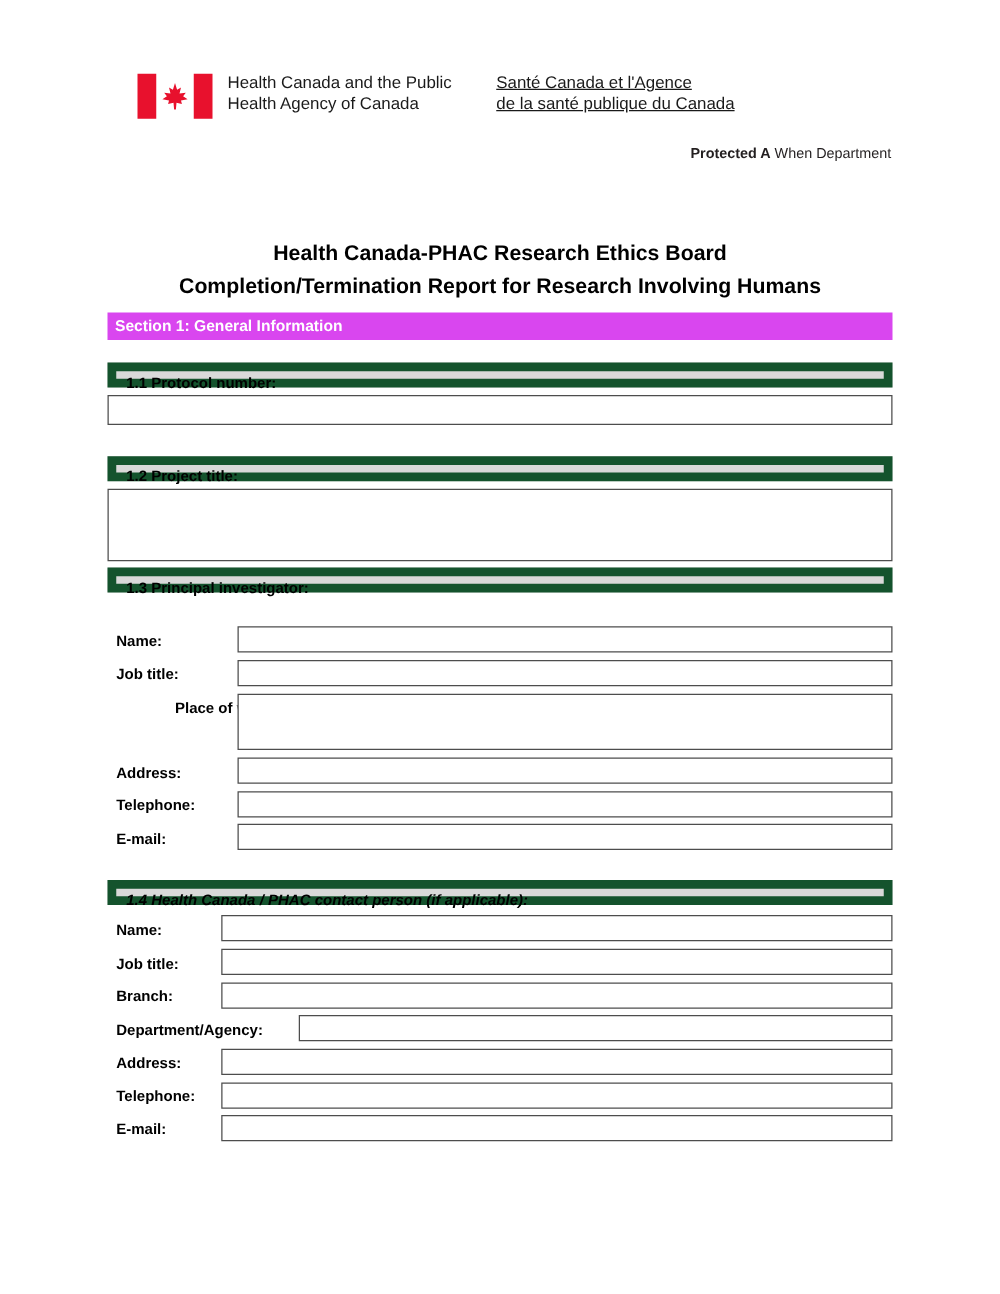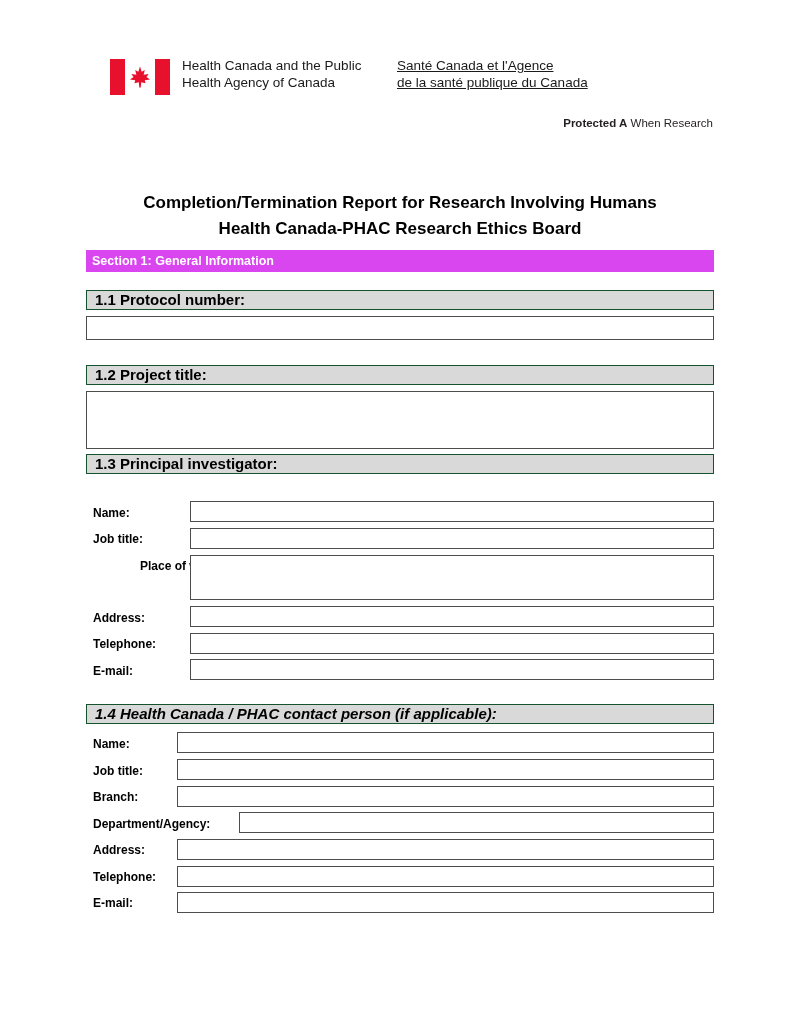--- a/index.html
+++ b/index.html
@@ -103,24 +103,24 @@
     box-sizing: border-box;
   }
 
   
   .sub-head {
     position: absolute;
     left: 86px;
     width: 628px;
     height: 20px;
     background: #d9d9d9;
-    border: 1px solid #14532d;
+    border: 7px solid #14532d;
     box-sizing: border-box;
     font-weight: bold;
-    font-size: 15px;
+    font-size: 12px;
     line-height: 18px;
     padding-left: 8px;
     color: #000000;
   }
 
   
   .box {
     position: absolute;
     background: #ffffff;
     border: 1.3px solid #4d4d4d;
@@ -149,25 +149,25 @@
     </svg>
   </div>
   <div class="wordmark-text">
     <div class="wm-en">Health Canada and the Public
 Health Agency of Canada</div>
     <div class="wm-fr">Santé Canada et l'Agence
 de la santé publique du Canada</div>
   </div>
 </div>
 
-<div class="protected"><span class="strong">Protected A</span><span> When Research</span></div>
+<div class="protected"><span class="strong">Protected A</span><span> When Department</span></div>
 
 <div class="doc-title">
+  <div>Health Canada-PHAC Research Ethics Board</div>
   <div>Completion/Termination Report for Research Involving Humans</div>
-  <div>Health Canada-PHAC Research Ethics Board</div>
 </div>
 
 <div class="section-bar" style="top:250px;">Section 1: General Information</div>
 
 <div class="sub-head" style="top:290px;">1.1 Protocol number:</div>
 <div class="box" style="left:86px; top:316px; width:628px; height:24px;"></div>
 
 <div class="sub-head" style="top:365px;">1.2 Project title:</div>
 <div class="box" style="left:86px; top:391px; width:628px; height:58px;"></div>
 

